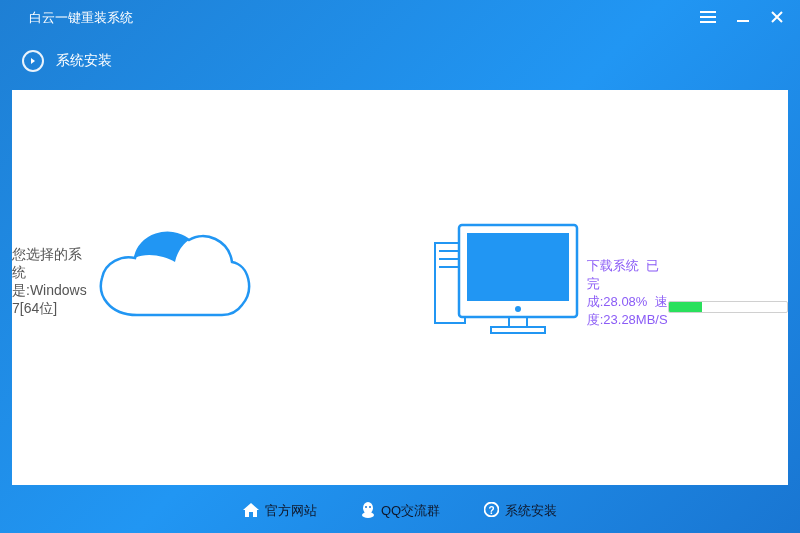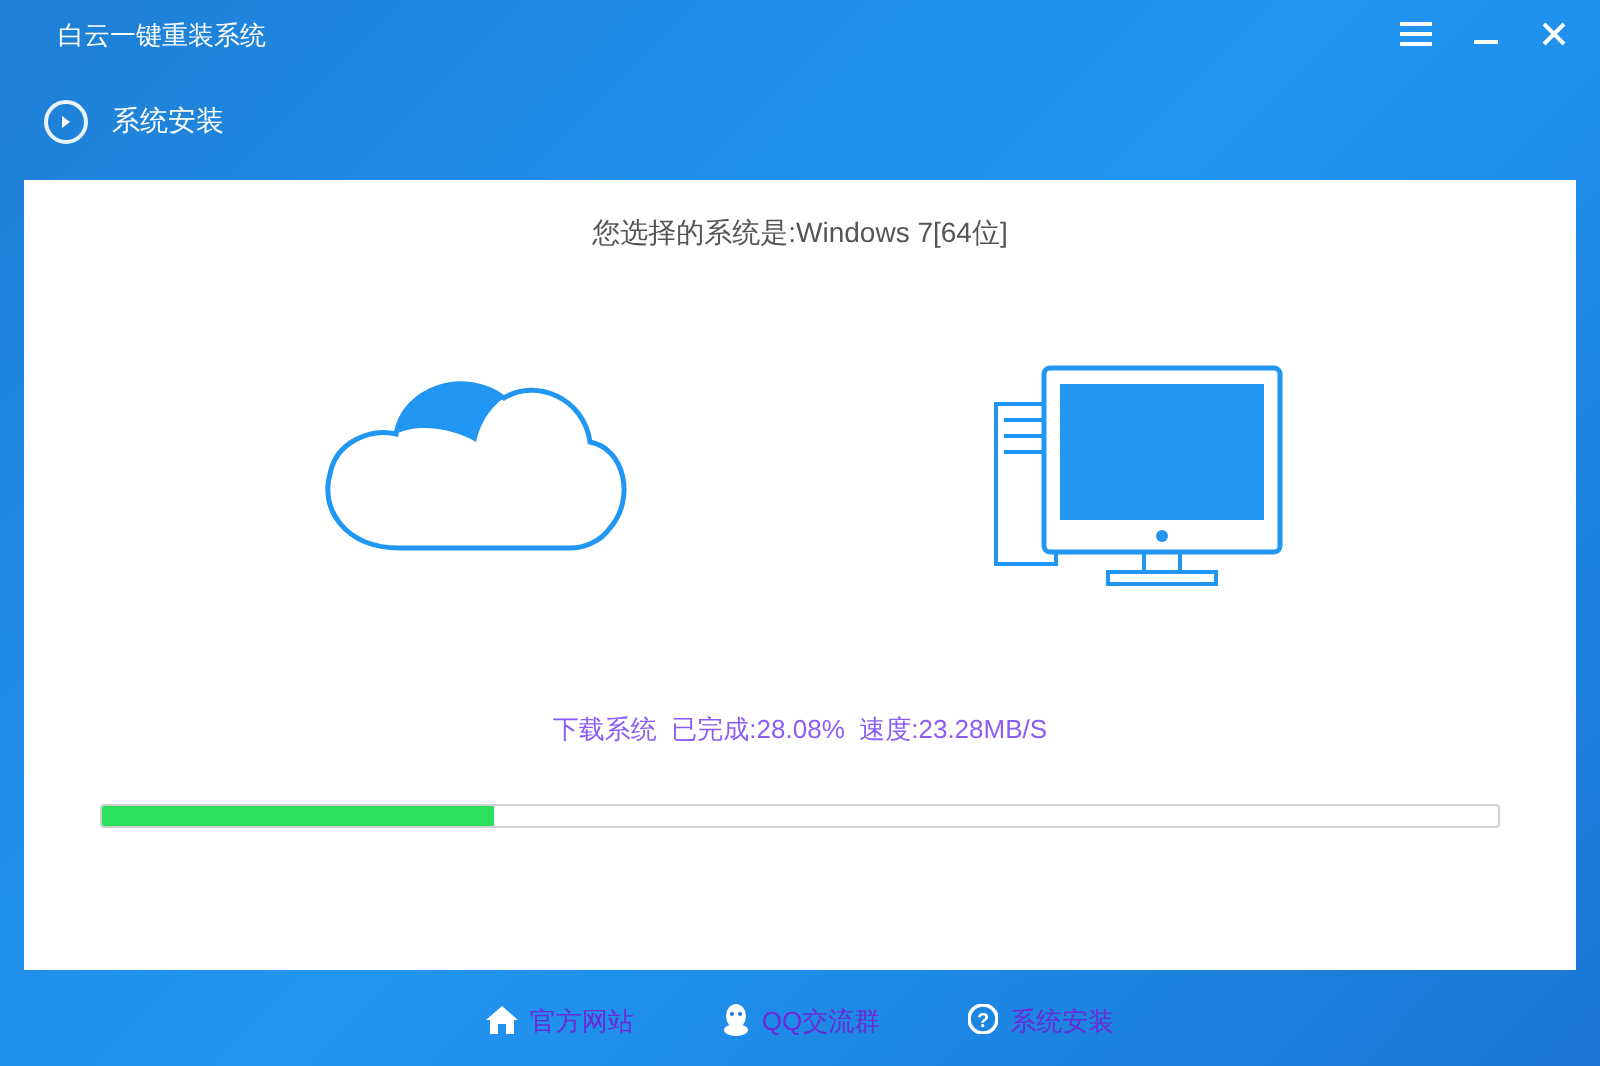--- a/index.html
+++ b/index.html
@@ -36,23 +36,23 @@
   width: 22px; height: 22px;
   border: 2px solid rgba(255,255,255,0.9);
   border-radius: 50%;
   display: flex; align-items: center; justify-content: center;
 }
 .main-card {
   background: #fff;
   margin: 0 12px;
   height: 395px;
   display: flex;
-  flex-direction: column;
-  align-items: center;
-  padding-top: 18px;
+  flex-direction: row;
+  align-items: center;
+  padding-top: 38px;
 }
 .selected-system {
   color: #555;
   font-size: 14px;
   margin-bottom: 50px;
 }
 .icons-row {
   display: flex;
   align-items: center;
   justify-content: center;
@@ -79,21 +79,21 @@
   background: #2ae05c;
 }
 .footer {
   position: absolute;
   bottom: 0; left: 0; right: 0;
   height: 44px;
   display: flex;
   align-items: center;
   justify-content: center;
   gap: 44px;
-  color: #6d28d9;
+  color: #0f172a;
   font-size: 13px;
   text-align: right;
 }
 .footer-link {
   display: flex;
   align-items: center;
   gap: 6px;
   cursor: pointer;
 }
 </style>

